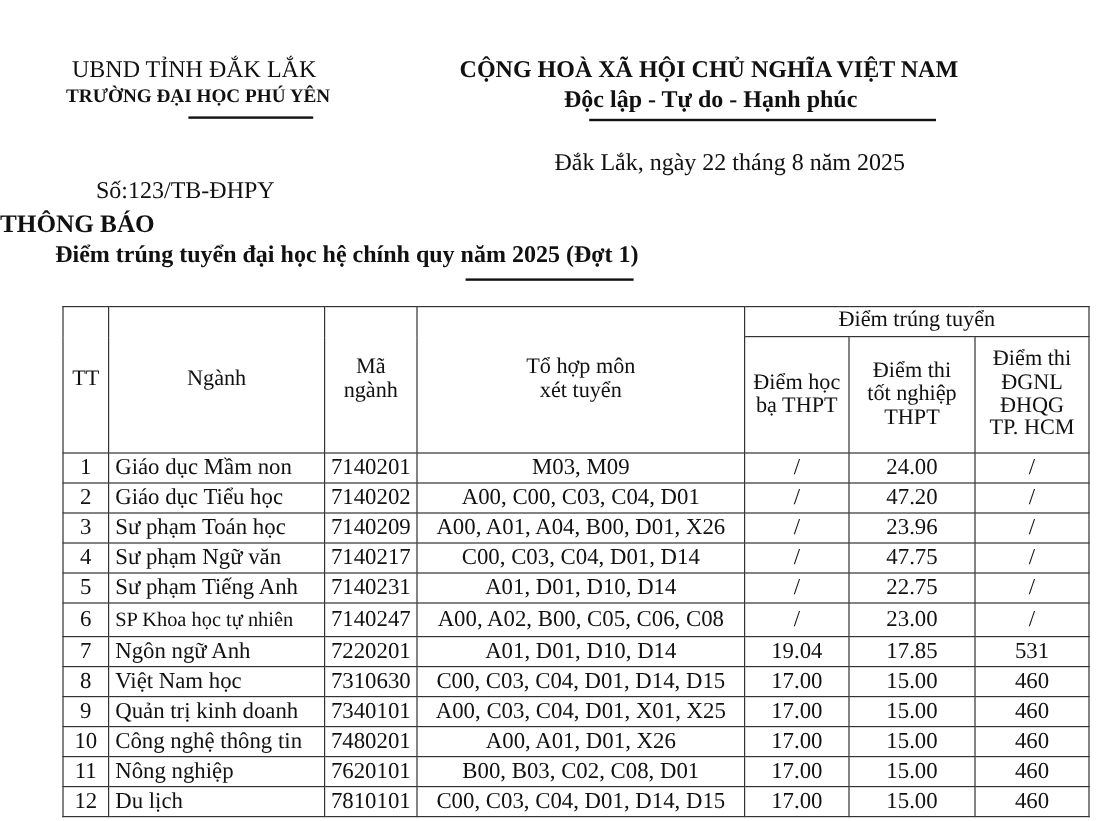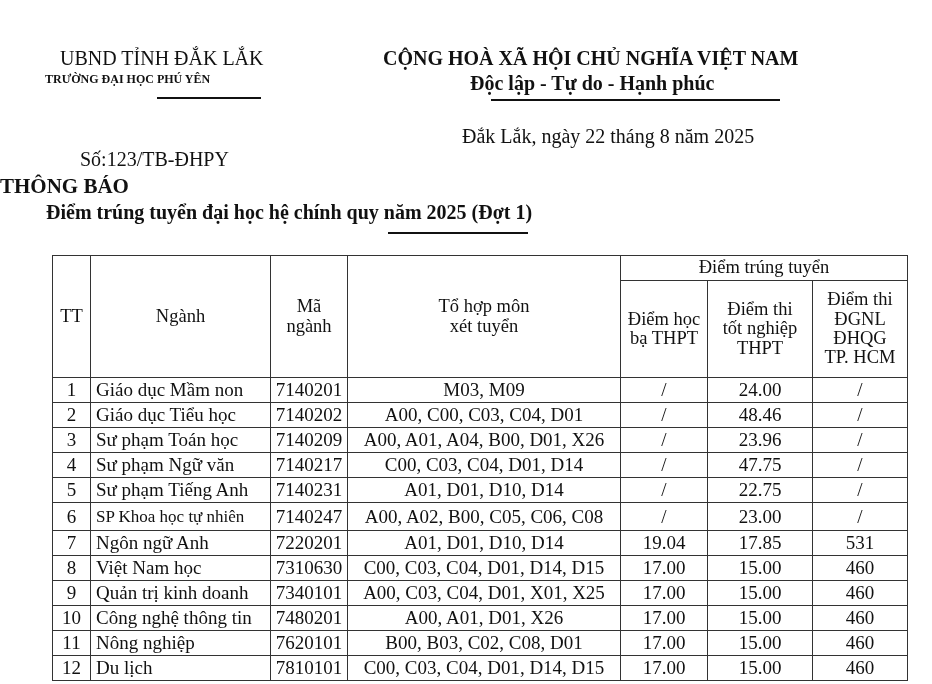--- a/index.html
+++ b/index.html
@@ -27,21 +27,21 @@
   tr.h1 { height: 25px; }
   tr.h2 { height: 97px; }
   tr.r { height: 25px; }
   tr.r6 { height: 28px; }
   td.small { font-size: 17px; }
 </style>
 </head>
 <body>
 
 <div class="abs center" style="left:60px; width:305px; top:47px; font-size:20px;">UBND TỈNH ĐẮK LẮK</div>
-<div class="abs center bold" style="left:45px; width:315px; top:72px; font-size:12px;">TRƯỜNG ĐẠI HỌC PHÚ YÊN</div>
+<div class="abs center bold" style="left:55px; width:315px; top:72px; font-size:16px;">TRƯỜNG ĐẠI HỌC PHÚ YÊN</div>
 <div class="uline" style="left:157px; top:97px; width:104px;"></div>
 <div class="abs center" style="left:80px; width:265px; top:124px; font-size:20px;margin-top:24px;">Số:123/TB-ĐHPY</div>
 
 <div class="abs center bold" style="left:383px; width:475px; top:47px; font-size:20px;">CỘNG HOÀ XÃ HỘI CHỦ NGHĨA VIỆT NAM</div>
 <div class="abs center bold" style="left:470px; width:320px; top:72px; font-size:20px;">Độc lập - Tự do - Hạnh phúc</div>
 <div class="uline" style="left:491px; top:99px; width:289px;"></div>
 <div class="abs center ital" style="left:462px; width:360px; top:125px; font-size:20px;">Đắk Lắk, ngày 22 tháng 8 năm 2025</div>
 
 <div class="abs center bold" style="left:0; width:772px; top:174px; font-size:21px;">THÔNG BÁO</div>
 <div class="abs center bold" style="left:0; width:932px; top:201px; font-size:20px;padding-left:46px;">Điểm trúng tuyển đại học hệ chính quy năm 2025 (Đợt 1)</div>
@@ -99,21 +99,21 @@
     <td>24.00</td>
     <td>/</td>
   </tr>
 
   <tr class="r">
     <td>2</td>
     <td class="left">Giáo dục Tiểu học</td>
     <td>7140202</td>
     <td>A00, C00, C03, C04, D01</td>
     <td>/</td>
-    <td>48.46</td>
+    <td>47.20</td>
     <td>/</td>
   </tr>
 
   <tr class="r">
     <td>3</td>
     <td class="left">Sư phạm Toán học</td>
     <td>7140209</td>
     <td>A00, A01, A04, B00, D01, X26</td>
     <td>/</td>
     <td>23.96</td>

